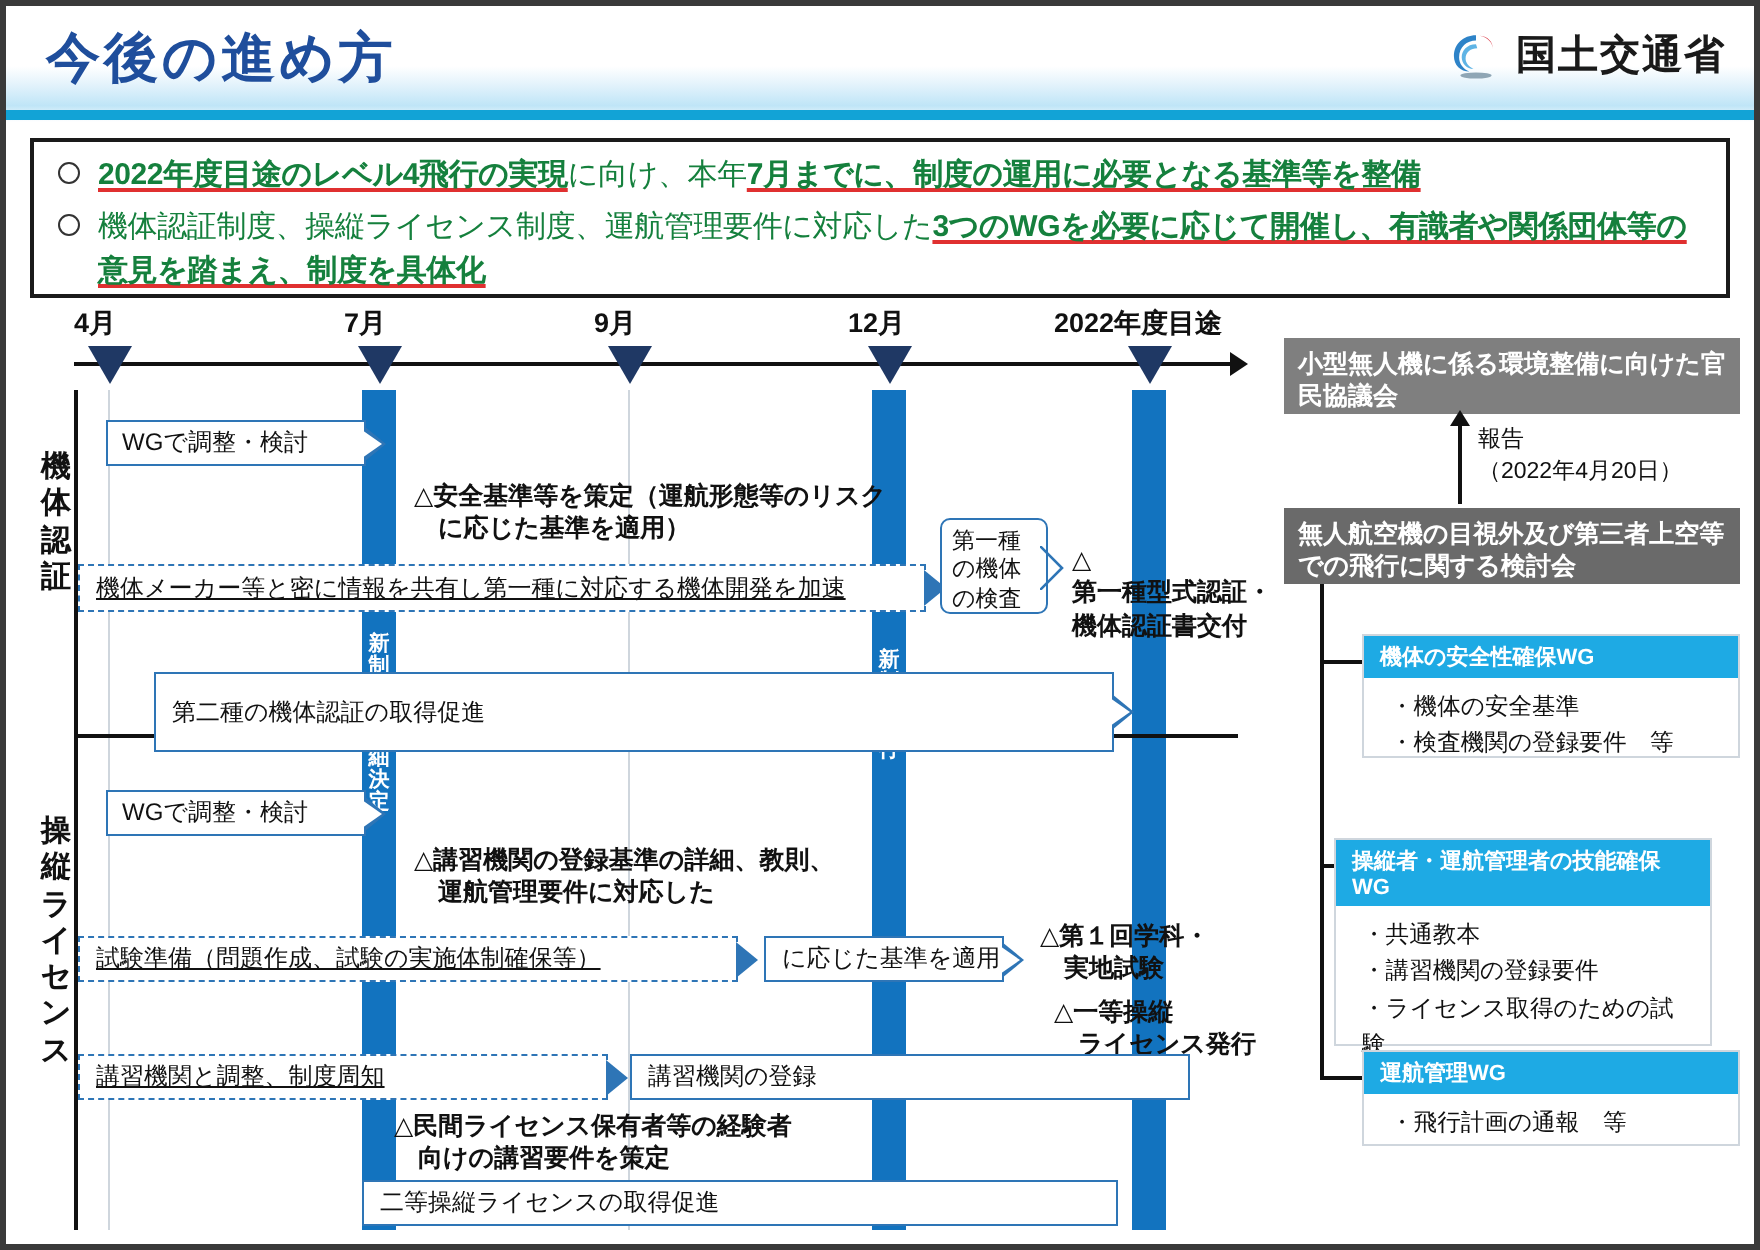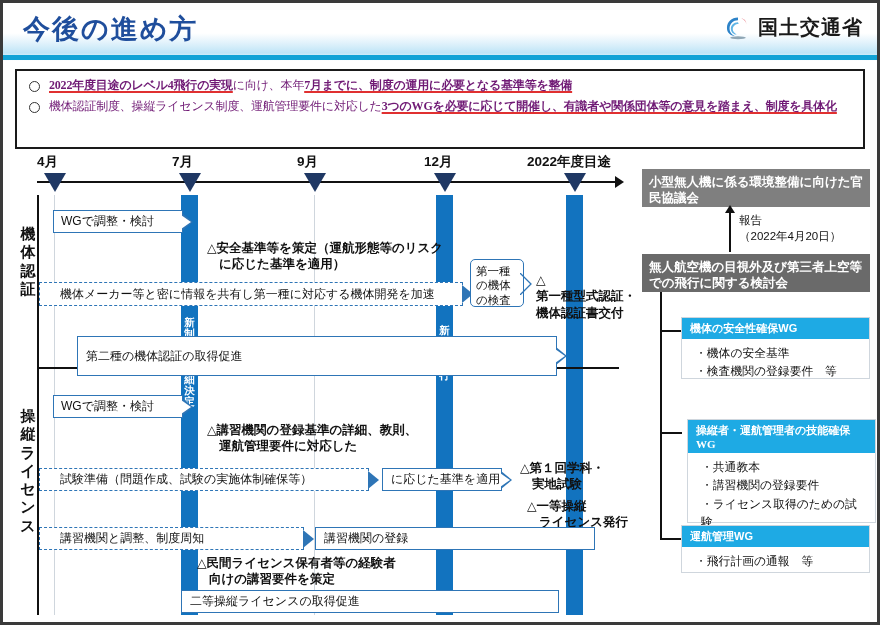--- a/index.html
+++ b/index.html
@@ -16,21 +16,21 @@
   .logo-wrap{position:absolute;right:14px;top:11px;display:flex;align-items:center;gap:7px;}
   .logo-mark{width:26px;height:26px;position:relative;}
   .logo-text{font-size:20px;font-weight:bold;color:#1a1a1a;letter-spacing:1px;white-space:nowrap;}
 
   
   .bullets{position:absolute;left:12px;top:66px;width:850px;height:80px;
            border:2px solid #1a1a1a;box-sizing:border-box;background:#fff;padding:6px 8px 0 8px;}
   .bullet-row{display:flex;align-items:flex-start;margin-bottom:4px;}
   .bullet-circle{width:11px;height:11px;border:1.5px solid #333;border-radius:50%;
                  flex:none;margin:4px 9px 0 4px;box-sizing:border-box;}
-  .bullet-text{font-size:12px;font-weight:bold;color:#701a75;line-height:1.45;letter-spacing:-0.2px;font-family:Liberation Serif, serif;}
+  .bullet-text{font-size:15px;font-weight:bold;color:#15803d;line-height:1.45;letter-spacing:-0.2px;}
   .ul-red{ text-decoration:underline; text-decoration-color:#e03030;
            text-decoration-thickness:1.5px; text-underline-offset:2px;}
   .nb{font-weight:normal;}
 
   
   .chart{position:absolute;left:12px;top:152px;width:856px;height:462px;}
 
   
   .axis{position:absolute;left:22px;top:26px;width:582px;height:2px;background:#111;}
   .axis-head{position:absolute;left:600px;top:21px;width:0;height:0;
@@ -53,21 +53,21 @@
   
   .arrowbox{position:absolute;border:1.4px solid #2e75b6;background:#fff;box-sizing:border-box;
             font-size:12px;color:#111;display:flex;align-items:center;padding-left:7px;}
   .arrowbox::after{content:"";position:absolute;right:-11px;top:50%;transform:translateY(-50%);
                    width:0;height:0;border-left:11px solid #2e75b6;
                    border-top:9px solid transparent;border-bottom:9px solid transparent;}
   .arrowbox::before{content:"";position:absolute;right:-8.5px;top:50%;transform:translateY(-50%);
                    width:0;height:0;border-left:10px solid #fff;z-index:2;
                    border-top:7.5px solid transparent;border-bottom:7.5px solid transparent;}
   .dashbox{position:absolute;border:1.6px dashed #2e75b6;background:#fff;box-sizing:border-box;
-           font-size:12px;color:#111;display:flex;align-items:center;padding-left:20px;}
+           font-size:12px;color:#111;display:flex;align-items:center;padding-left:8px;text-decoration:underline;}
   .dashbox.arrow::after{content:"";position:absolute;right:-11px;top:50%;transform:translateY(-50%);
                    width:0;height:0;border-left:11px dashed #2e75b6;
                    border-top:9px solid transparent;border-bottom:9px solid transparent;}
   .plainbox{position:absolute;border:1.2px solid #2e75b6;background:#fff;box-sizing:border-box;
             font-size:12px;color:#111;display:flex;align-items:center;padding-left:8px;}
   .plainbox.arrow::after{content:"";position:absolute;right:-11px;top:50%;transform:translateY(-50%);
                    width:0;height:0;border-left:11px solid #2e75b6;
                    border-top:9px solid transparent;border-bottom:9px solid transparent;}
   .plainbox.arrow::before{content:"";position:absolute;right:-8.5px;top:50%;transform:translateY(-50%);
                    width:0;height:0;border-left:10px solid #fff;z-index:2;
@@ -250,21 +250,21 @@
     <div class="connector" style="left:645px;top:383px;width:22px;height:1.6px;"></div>
 
     <div class="wgbox" style="left:666px;top:162px;width:189px;height:62px;">
       <div class="wghead">機体の安全性確保WG</div>
       <div class="wgbody">
         <div>・機体の安全基準</div>
         <div>・検査機関の登録要件　等</div>
       </div>
     </div>
 
-    <div class="wgbox" style="left:672px;top:264px;width:189px;height:104px;font-family:Liberation Serif, serif;">
+    <div class="wgbox" style="left:652px;top:264px;width:189px;height:104px;">
       <div class="wghead">操縦者・運航管理者の技能確保WG</div>
       <div class="wgbody">
         <div>・共通教本</div>
         <div>・講習機関の登録要件</div>
         <div>・ライセンス取得のための試験</div>
         <div>・管理団体の活用　等</div>
       </div>
     </div>
 
     <div class="wgbox" style="left:666px;top:370px;width:189px;height:48px;">

